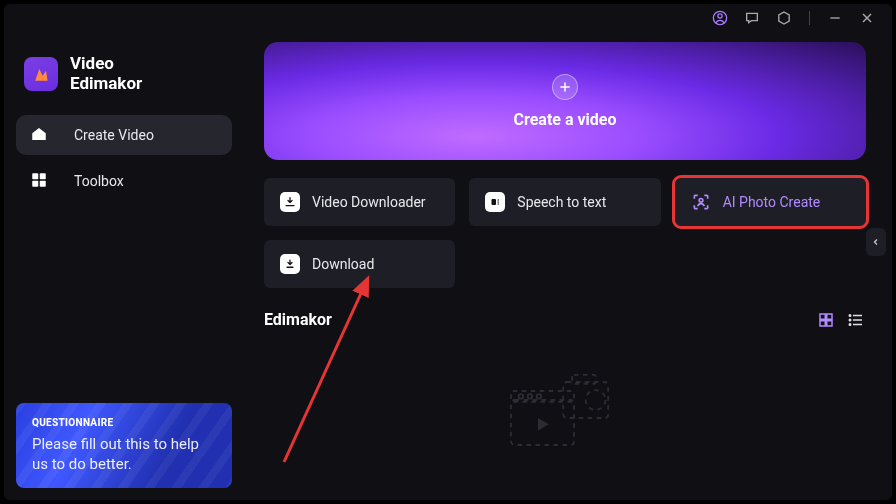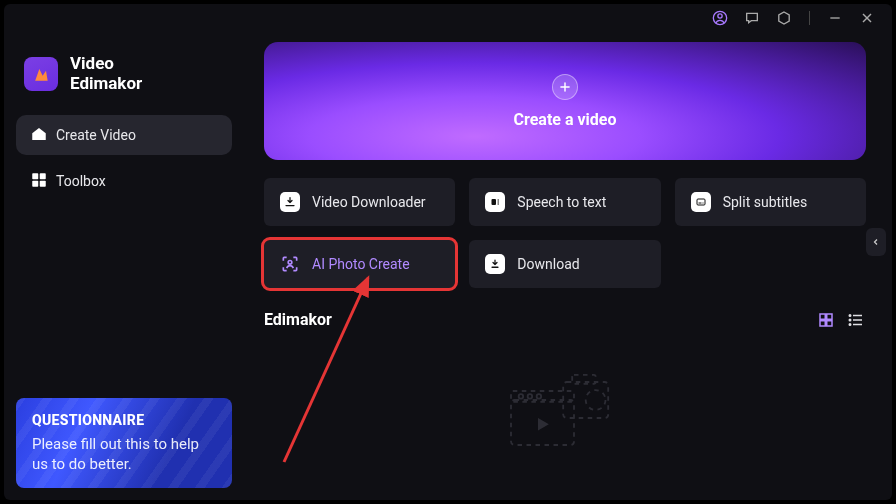--- a/index.html
+++ b/index.html
@@ -10,28 +10,28 @@
   .titlebar .sep { width: 1px; height: 14px; background: #444; margin: 0 2px;}
   .titlebar svg { width: 16px; height: 16px; stroke: #aaa; }
   .tb-btn { cursor: pointer; display: flex; align-items: center; justify-content: center; width: 18px; height: 18px;}
   .tb-btn.purple svg{ stroke:#a879ff;}
   .layout { flex: 1; display: flex; min-height: 0; }
   .sidebar { width: 240px; padding: 18px 12px 12px 12px; display: flex; flex-direction: column; }
   .brand { display: flex; align-items: center; gap: 12px; padding: 4px 8px 22px 8px; }
   .brand-icon { width: 34px; height: 34px; border-radius: 8px; background: linear-gradient(155deg,#7b3fe4,#6a2de0); display:flex; align-items:center; justify-content:center;}
   .brand-icon svg{ width:20px; height:20px;}
   .brand-text { color: #fff; font-weight: 700; font-size: 17px; line-height: 1.15; }
-  .nav-item { display: flex; align-items: center; gap: 8px; height: 40px; padding: 0 14px; border-radius: 10px; color: #e8e8ec; font-size: 14px; cursor: pointer; margin-bottom: 6px; }
+  .nav-item { display: flex; align-items: center; gap: 26px; height: 40px; padding: 0 14px; border-radius: 10px; color: #e8e8ec; font-size: 14px; cursor: pointer; margin-bottom: 6px; }
   .nav-item.active { background: #26262f; }
   .nav-item svg { width: 18px; height: 18px; }
   .spacer { flex: 1; }
   .promo { border-radius: 8px; padding: 14px 16px; color: #fff; background: linear-gradient(115deg,#2b3fe0 0%,#3f58ff 30%,#2030b0 70%); position: relative; overflow:hidden;}
   .promo::before{content:"";position:absolute;inset:0;background:repeating-linear-gradient(125deg,rgba(255,255,255,0.15) 0 8px,transparent 8px 22px);opacity:.35;}
   .promo * { position: relative; }
-  .promo-title { font-weight: 800; font-size: 14px; letter-spacing: .3px; margin-bottom: 6px;}
+  .promo-title { font-weight: 800; font-size: 10px; letter-spacing: .3px; margin-bottom: 6px;}
   .promo-sub { font-size: 15px; line-height: 1.35; opacity: .9; }
   .main { flex: 1; padding: 10px 26px 22px 20px; display: flex; flex-direction: column; min-width: 0; position: relative;}
   .hero { height: 118px; border-radius: 14px; background: radial-gradient(ellipse at 35% 80%, #c06bff 0%, #9a4dff 30%, #6a2ae5 55%, #2a0f59 100%); display:flex; align-items:center; justify-content:center; color:#fff; cursor:pointer;}
   .hero-inner{ text-align:center;}
   .hero-plus{ width:26px; height:26px; border-radius:50%; background:rgba(255,255,255,.18); margin:0 auto 10px; display:flex;align-items:center;justify-content:center; border:1px solid rgba(255,255,255,.4);}
   .hero-plus svg{width:14px;height:14px;stroke:#fff;}
   .hero-label{ font-weight:700; font-size:16px;}
   .tool-grid{ margin-top:18px; display:grid; grid-template-columns:repeat(3,1fr); gap:14px;}
   .tool{ height:48px; background:#1e1e26; border-radius:6px; display:flex; align-items:center; gap:12px; padding:0 16px; color:#e8e8ec; font-size:14px; cursor:pointer; position:relative;}
   .tool .ico{ width:20px; height:20px; border-radius:5px; background:#fff; display:flex; align-items:center; justify-content:center;}
@@ -150,30 +150,20 @@
         </div>
         <div class="tool">
           <span class="ico">
               <svg viewBox="0 0 24 24" fill="#111">
                 <rect x="5" y="6" width="9" height="12" rx="2"></rect>
                 <path d="M17 8h3M17 12h3M17 16h3" stroke="#111" stroke-width="2"></path>
               </svg>
             </span>
           <span class="label">Speech to text</span>
         </div>
-        <div class="tool">
-          <span class="ico">
-              <svg viewBox="0 0 24 24" fill="#111">
-                <rect x="4" y="6" width="16" height="12" rx="2" fill="none" stroke="#111" stroke-width="2"></rect>
-                <line x1="7" y1="14" x2="13" y2="14" stroke="#111" stroke-width="2"></line>
-                <line x1="15" y1="14" x2="17" y2="14" stroke="#111" stroke-width="2"></line>
-              </svg>
-            </span>
-          <span class="label">Split subtitles</span>
-        </div>
         <div class="tool highlighted">
           <span class="ico">
               <svg viewBox="0 0 24 24" fill="none" stroke="#b18aff" stroke-width="2">
                 <path d="M4 8V5a1 1 0 011-1h3M20 8V5a1 1 0 00-1-1h-3M4 16v3a1 1 0 001 1h3M20 16v3a1 1 0 01-1 1h-3"></path>
                 <circle cx="12" cy="10" r="2.2"></circle>
                 <path d="M8 17c.8-2 2.3-3 4-3s3.2 1 4 3"></path>
               </svg>
             </span>
           <span class="label">AI Photo Create</span>
         </div>

